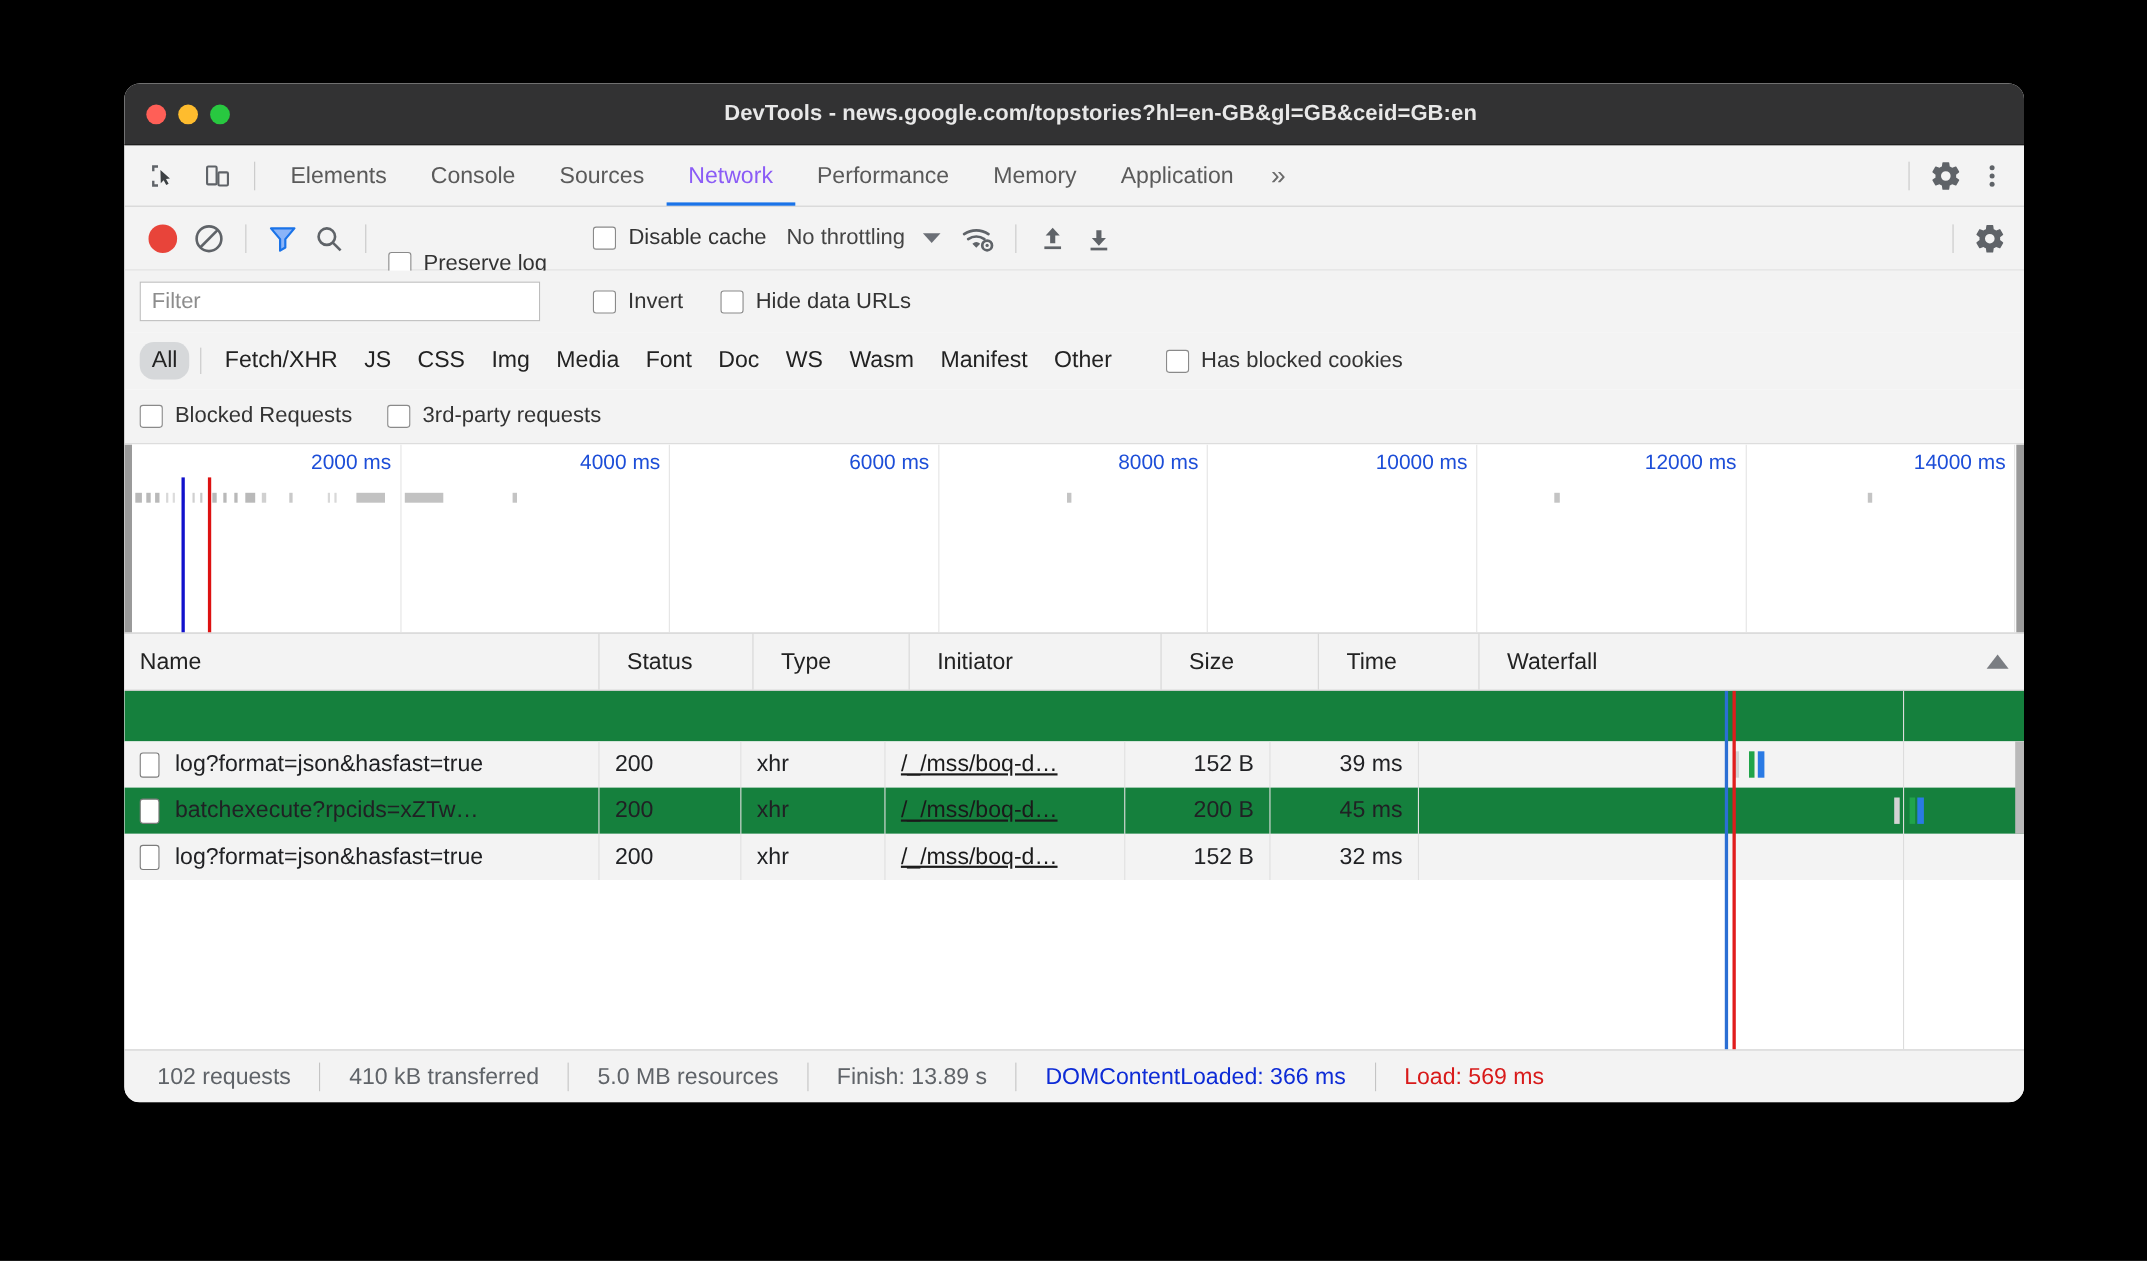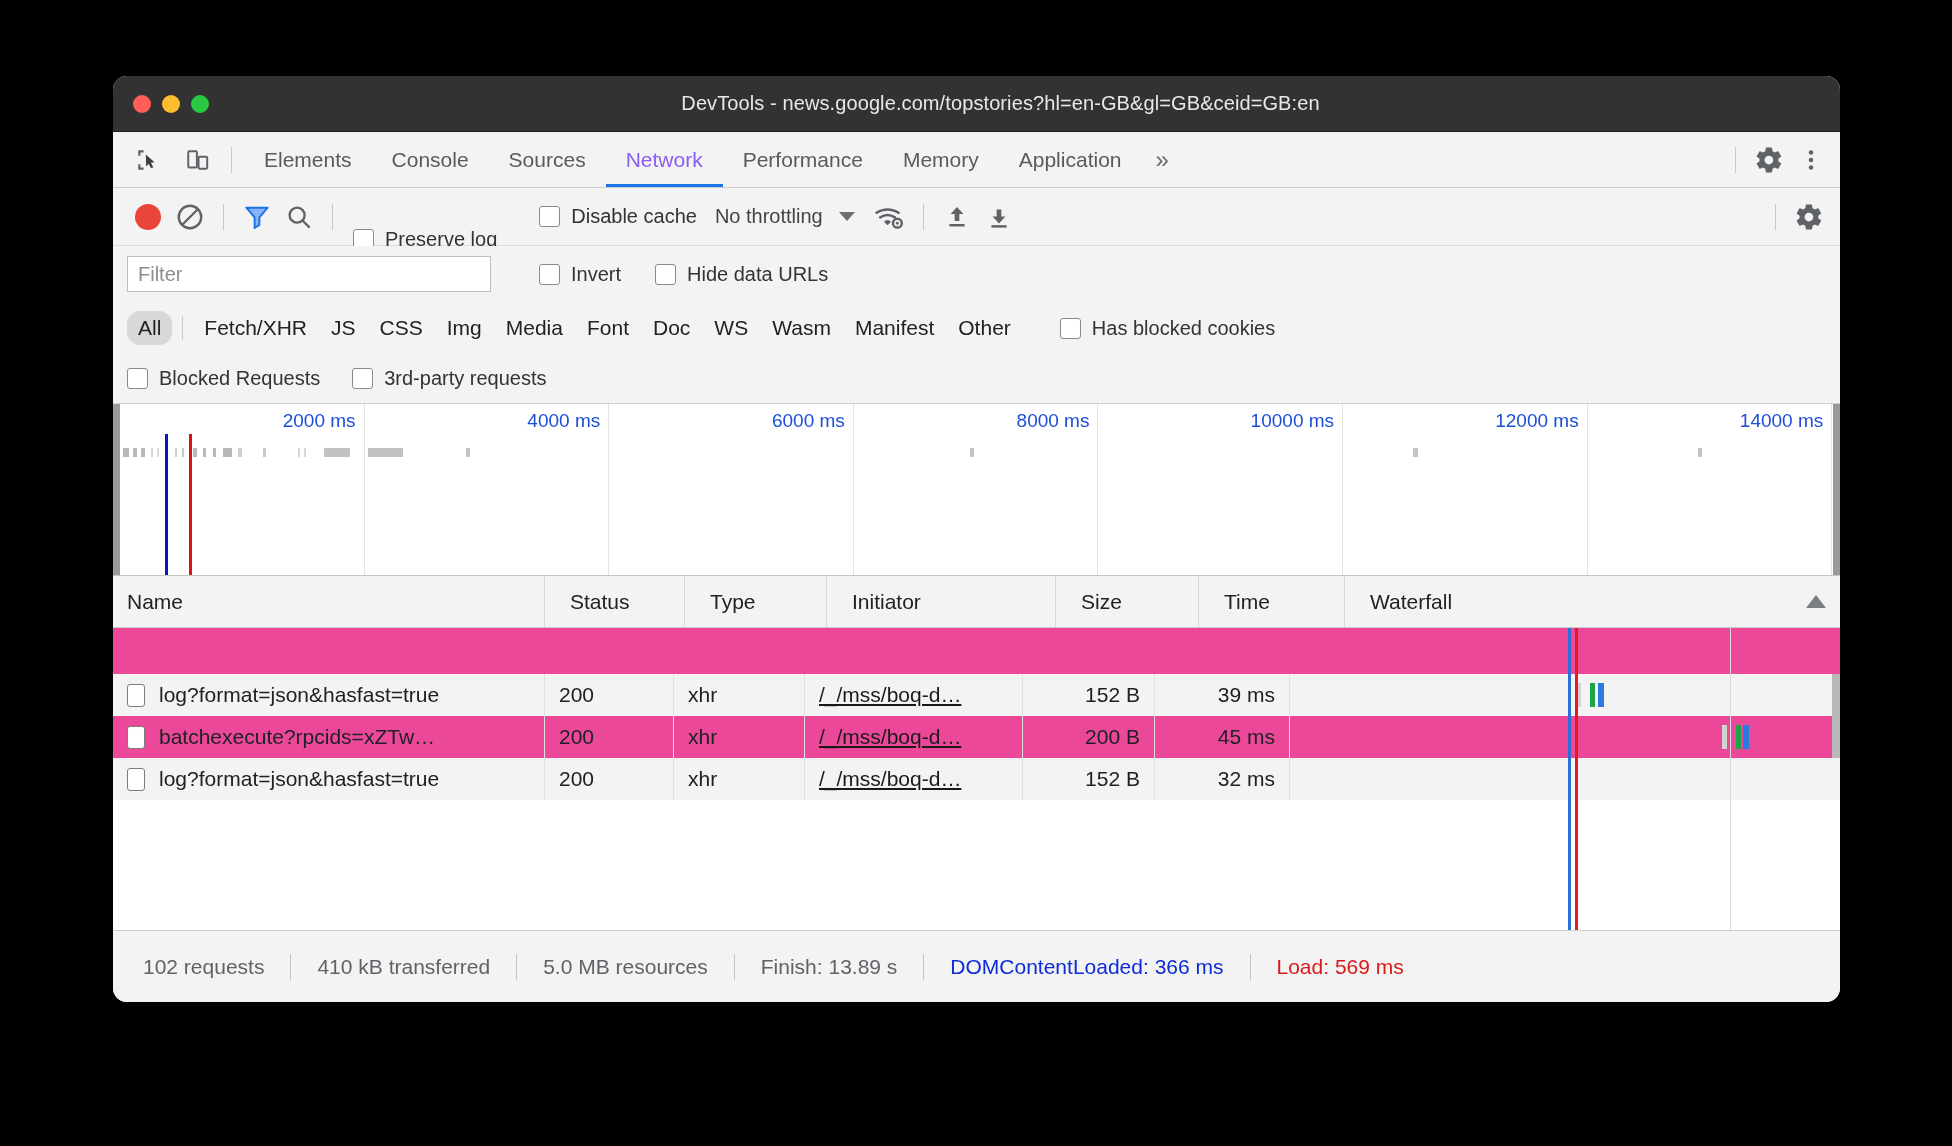--- a/index.html
+++ b/index.html
@@ -46,21 +46,21 @@
   .dot { width: 18px; height: 18px; border-radius: 50%; }
   .dot.red { background: #ff5f57; }
   .dot.yellow { background: #febc2e; }
   .dot.green { background: #28c840; }
   .title-text {
     position: absolute;
     left: 0; right: 0;
     text-align: center;
     color: #e8e8e8;
     font-size: 20px;
-    font-weight: normal;
+    font-weight: bold;
     letter-spacing: .1px;
     pointer-events: none;
     padding-left: 48px;
   }
 
   
   .tabstrip {
     height: 56px;
     background: #f3f3f3;
     border-bottom: 1px solid #cdcdcd;
@@ -258,21 +258,21 @@
     border-left: 10px solid transparent;
     border-right: 10px solid transparent;
     border-bottom: 13px solid #7a7d82;
   }
   .tbody { flex: 1 1 auto; position: relative; overflow: hidden; }
   .tr {
     display: flex;
     height: 42px;
   }
   .tr.alt { background: #f3f3f3; }
-  .tr.plain { background: #ec4899; }
+  .tr.plain { background: #15803d; }
   .td {
     display: flex; align-items: center;
     height: 42px;
     font-size: 21px;
     color: #202124;
     padding: 0 14px;
     border-right: 1px solid #e0e0e0;
     white-space: nowrap;
     overflow: hidden;
   }
@@ -301,21 +301,21 @@
   .wf-line.red  { background: #e11d1d; }
 
   .v-scrollbar {
     position: absolute;
     right: 0; width: 8px;
     background: #b9b9b9;
   }
 
   
   .footer {
-    height: 72px;
+    height: 48px;
     background: #f3f3f3;
     border-top: 1px solid #cfcfcf;
     display: flex;
     align-items: center;
     padding: 0 22px;
     flex: 0 0 auto;
   }
   .foot-item {
     font-size: 21px;
     color: #5f6368;

